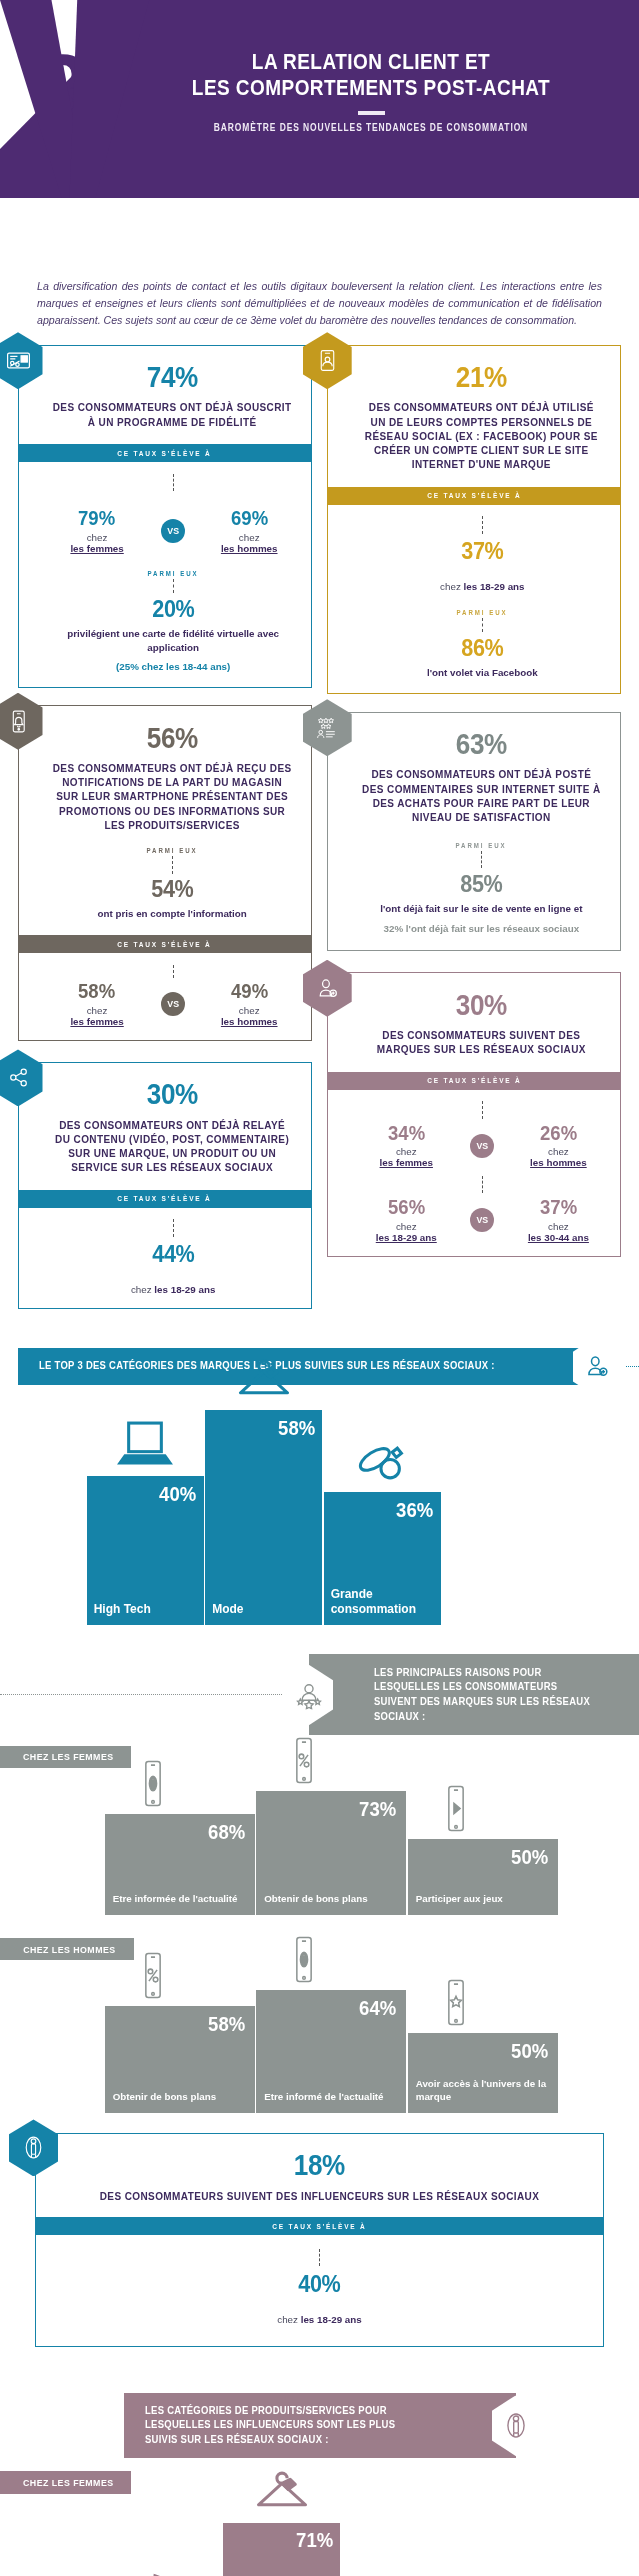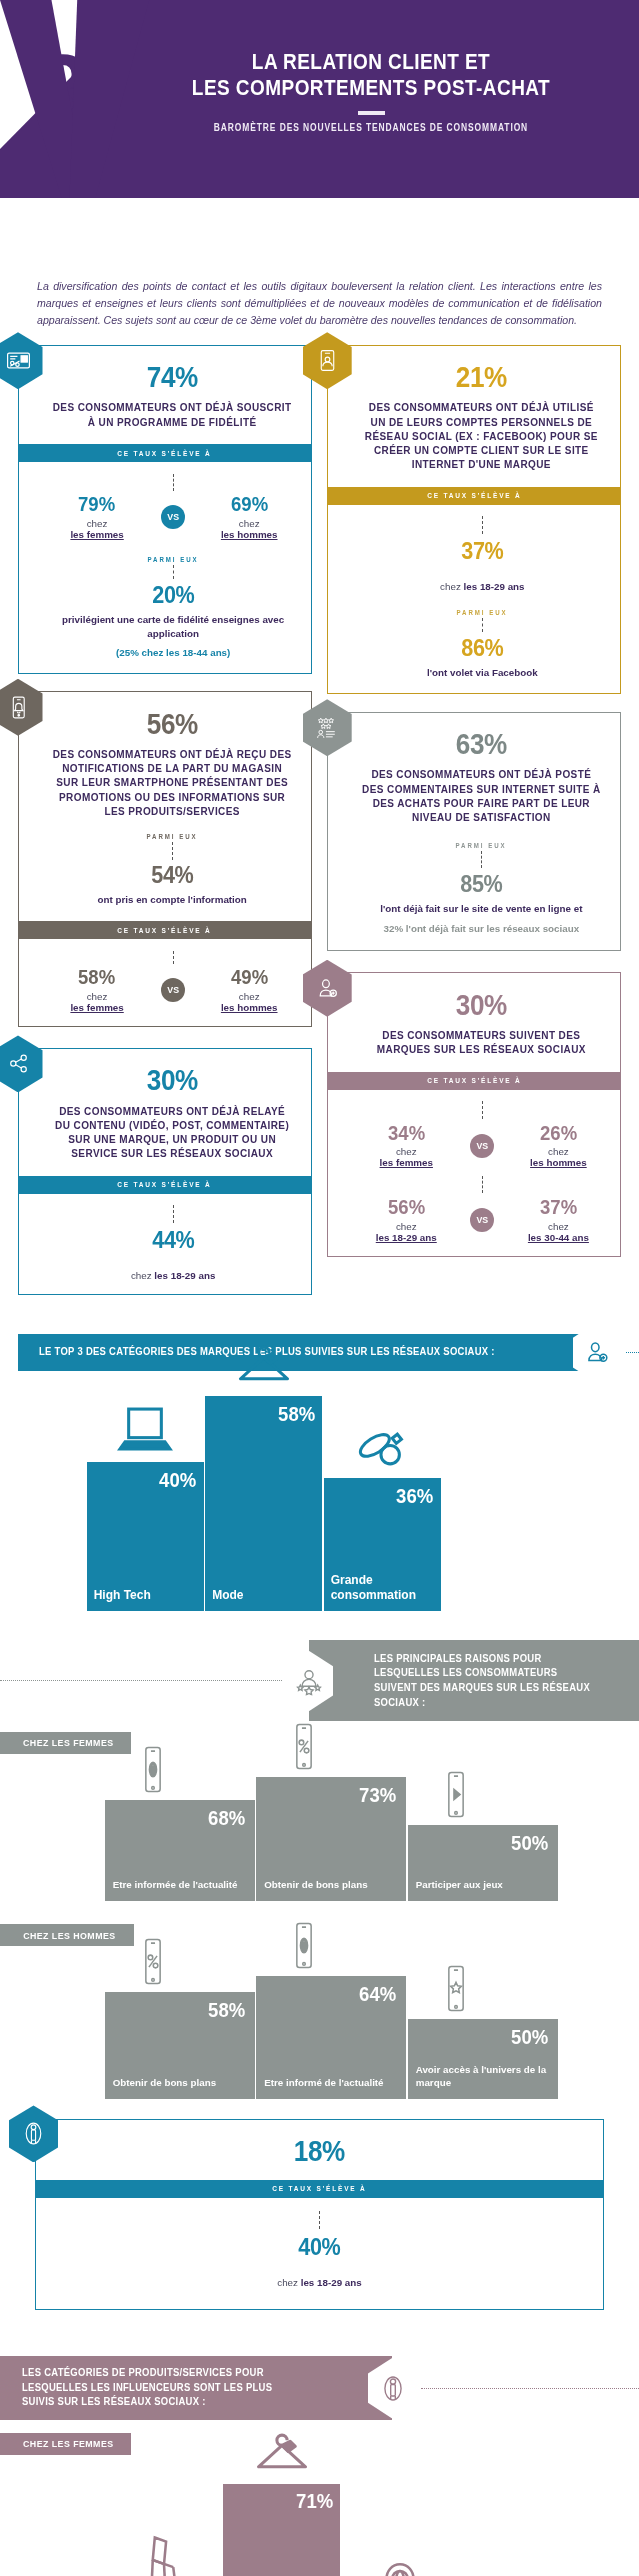--- a/index.html
+++ b/index.html
@@ -174,37 +174,37 @@
               </svg>
             </div>
           </div>
           <div class="card-body">
             <div class="big">74%</div>
             <div class="lead">DES CONSOMMATEURS ONT DÉJÀ SOUSCRIT À UN PROGRAMME DE FIDÉLITÉ</div>
           </div>
           <div class="band"><span>CE TAUX S'ÉLÈVE À</span></div>
           <div class="sect">
             <div class="dash-v"></div>
-            <div class="vsrow" style="margin-top:3px">
+            <div class="vsrow" style="margin-top:17px">
               <div class="side">
                 <div class="vsnum">79%</div>
                 <div class="vschez">chez</div>
                 <div class="vsgrp">les femmes</div>
               </div>
               <div class="vsbadge">VS</div>
               <div class="side">
                 <div class="vsnum">69%</div>
                 <div class="vschez">chez</div>
                 <div class="vsgrp">les hommes</div>
               </div>
             </div>
             <div class="parmi" style="margin-top:15.5px"><span>PARMI EUX</span></div>
             <div class="dash-v sm"></div>
             <div class="big small" style="margin-top:4.1px">20%</div>
-            <div class="note">privilégient une carte de fidélité enseignes avec application</div>
+            <div class="note">privilégient une carte de fidélité virtuelle avec application</div>
             <div class="note acc" style="margin-top:5.2px">(25% chez les 18-44 ans)</div>
           </div>
         </div>
 
         <div class="card t-gray">
           <div class="hexwrap">
             <div class="hex">
               <svg viewBox="0 0 52 52" fill="none" stroke="#fff" stroke-width="2.2">
                 <rect x="16" y="6" width="21" height="40" rx="3"></rect>
                 <line x1="23" y1="11" x2="30" y2="11"></line>
@@ -558,37 +558,38 @@
             <ellipse cx="26" cy="26" rx="14" ry="20"></ellipse>
             <circle cx="26" cy="14" r="4.5"></circle>
             <rect x="22" y="19" width="8" height="20" rx="2"></rect>
             <line x1="22" y1="39" x2="22" y2="46"></line>
               <line x1="30" y1="39" x2="30" y2="46"></line>
           </svg>
         </div>
       </div>
       <div class="card-body" style="padding:17.5px 20.6px 13.4px;">
         <div class="big">18%</div>
+        <div class="lead">DES CONSOMMATEURS SUIVENT DES INFLUENCEURS SUR LES RÉSEAUX SOCIAUX</div>
       </div>
       <div class="band"><span>CE TAUX S'ÉLÈVE À</span></div>
       <div class="sect" style="padding:13.4px 20.6px 20.6px;">
         <div class="dash-v"></div>
         <div class="big small" style="margin-top:6.2px">40%</div>
         <div class="agegrp">
           <span>chez</span>
           <b>les 18-29 ans</b>
         </div>
       </div>
     </div>
   </div>
 
   <div class="spacer"></div>
 
   <div class="banner-wrap">
-    <div class="banner" style="padding-left:0;">
+    <div class="banner" style="padding-left:0;flex-direction:column;">
       <div class="banner-box" style="background:#9c7d8a; padding:10.3px 62px 10.3px 21.6px; width:392px;">
         <span>LES CATÉGORIES DE PRODUITS/SERVICES POUR LESQUELLES LES INFLUENCEURS SONT LES PLUS SUIVIS SUR LES RÉSEAUX SOCIAUX :</span>
         <div class="banner-hex" style="right:-25px;">
           <svg viewBox="0 0 52 52" fill="none" stroke="#9c7d8a" stroke-width="2.4">
             <ellipse cx="26" cy="26" rx="14" ry="20"></ellipse>
             <circle cx="26" cy="14" r="4.5"></circle>
             <rect x="22" y="19" width="8" height="20" rx="2"></rect>
             <line x1="22" y1="39" x2="22" y2="46"></line>
               <line x1="30" y1="39" x2="30" y2="46"></line>
           </svg>

